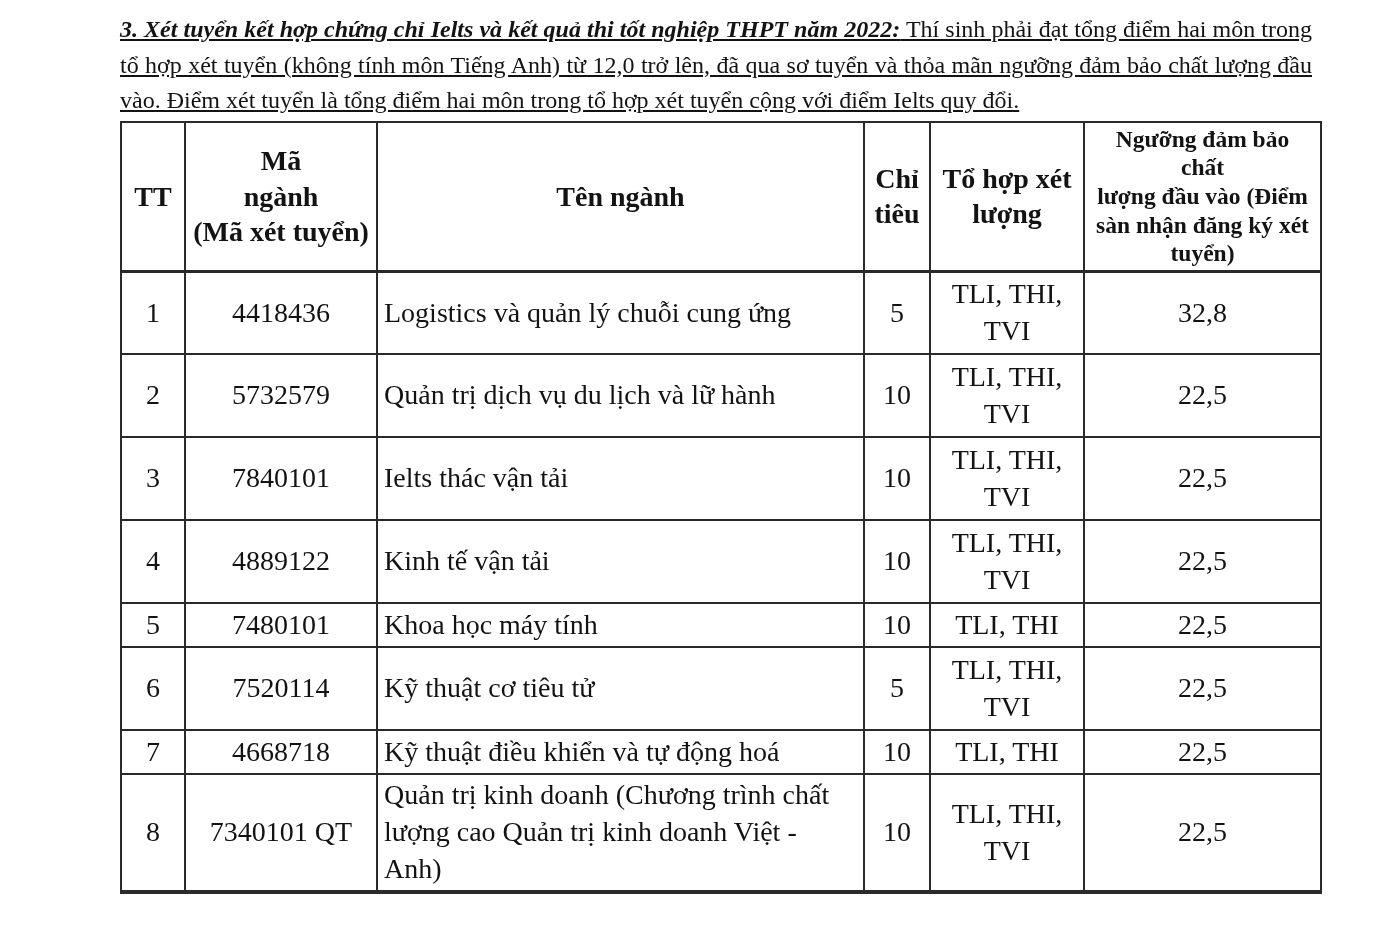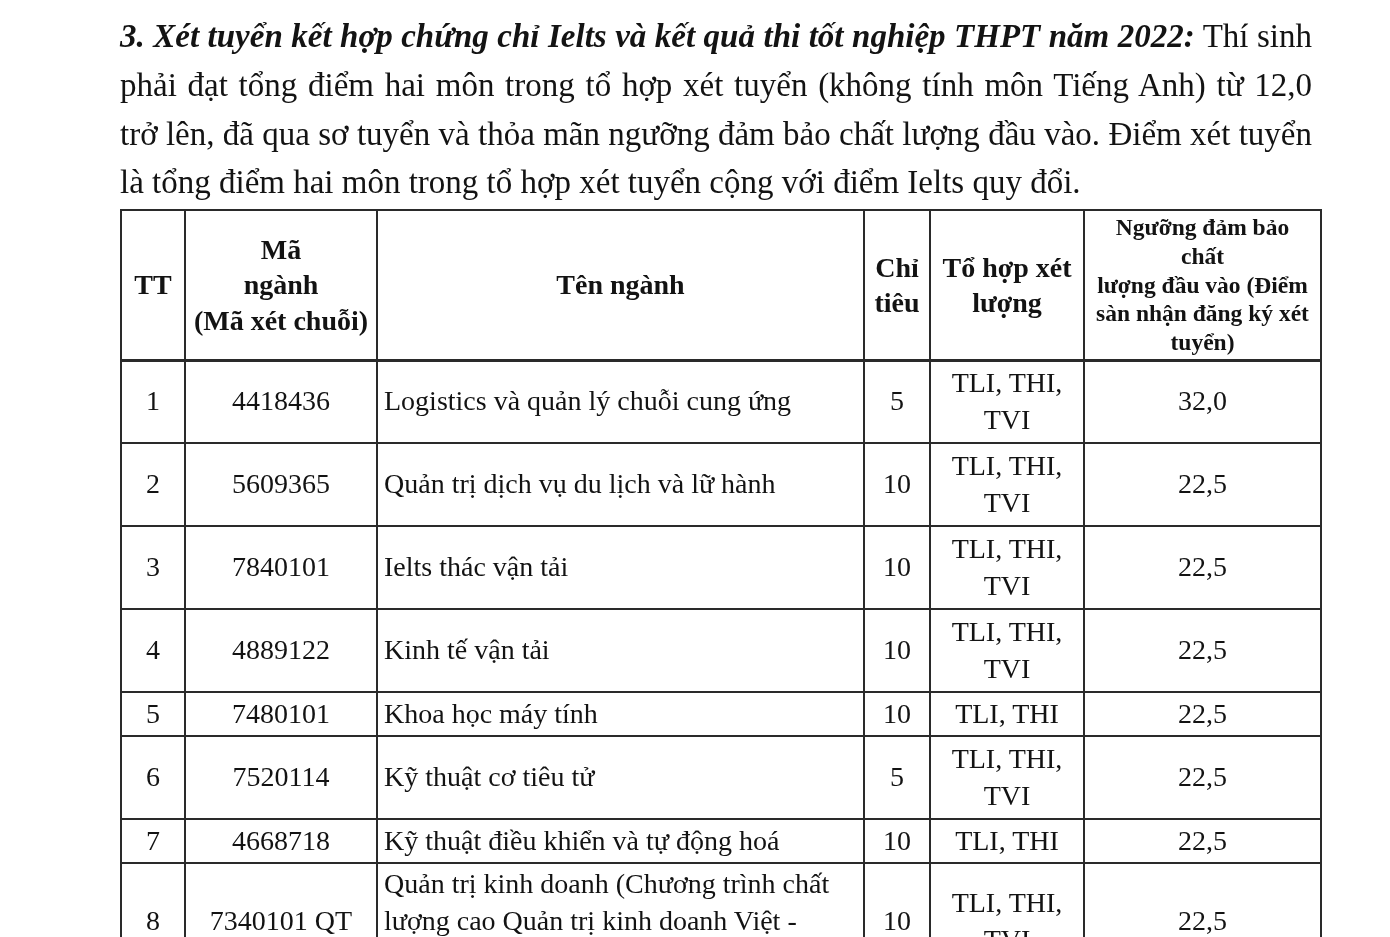--- a/index.html
+++ b/index.html
@@ -10,24 +10,25 @@
     color: #131313;
     font-family: "Liberation Serif", "DejaVu Serif", serif;
   }
   .page {
     width: 1390px; height: 937px;
     padding: 12px 0 0 120px;
     overflow: hidden;
   }
   .intro {
     width: 1192px;
-    font-size: 33px;
+    font-size: 24px;
     line-height: 1.48;
     text-align: justify;
     margin: 0 0 2px 0;
+    text-decoration: underline;
   }
   .intro .heading {
     font-weight: bold;
     font-style: italic;
   }
   table.admissions {
     border-collapse: collapse;
     table-layout: fixed;
     width: 1200px;
     border: 2px solid #2a2a2a;
@@ -87,45 +88,45 @@
         <col class="c-ten">
       <col class="c-chitieu">
         <col class="c-tohop">
         <col class="c-nguong">
     </colgroup>
     <thead>
       <tr>
         <th>TT</th>
         <th>Mã
 ngành
-(Mã xét chuỗi)</th>
+(Mã xét tuyển)</th>
         <th>Tên ngành</th>
         <th>Chỉ
 tiêu</th>
         <th>Tổ hợp xét
 lượng</th>
         <th class="small">Ngưỡng đảm bảo chất
 lượng đầu vào (Điểm
 sàn nhận đăng ký xét
 tuyển)</th>
       </tr>
     </thead>
     <tbody>
       <tr class="h-lg">
         <td>1</td>
         <td>4418436</td>
         <td class="left">Logistics và quản lý chuỗi cung ứng</td>
         <td>5</td>
         <td>TLI, THI,
 TVI</td>
-        <td>32,0</td>
+        <td>32,8</td>
       </tr>
       <tr class="h-lg">
         <td>2</td>
-        <td>5609365</td>
+        <td>5732579</td>
         <td class="left">Quản trị dịch vụ du lịch và lữ hành</td>
         <td>10</td>
         <td>TLI, THI,
 TVI</td>
         <td>22,5</td>
       </tr>
       <tr class="h-lg">
         <td>3</td>
         <td>7840101</td>
         <td class="left">Ielts thác vận tải</td>

